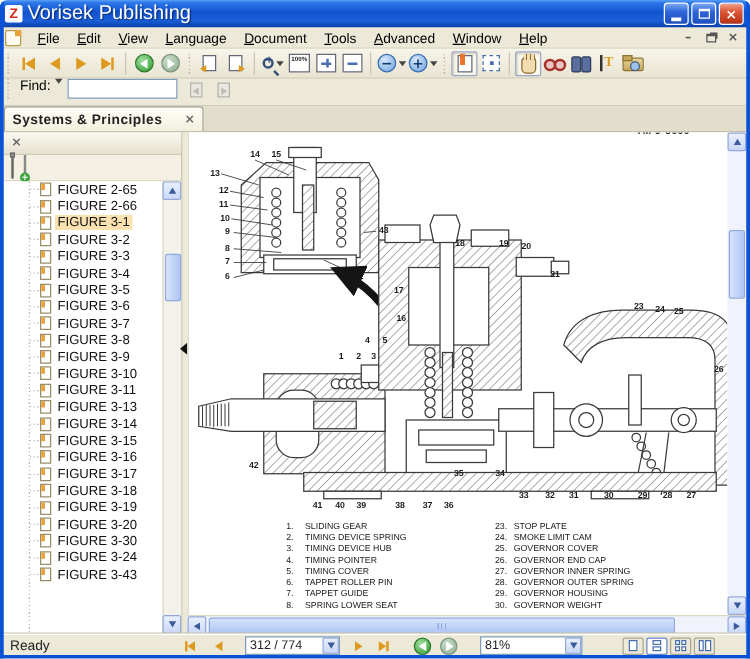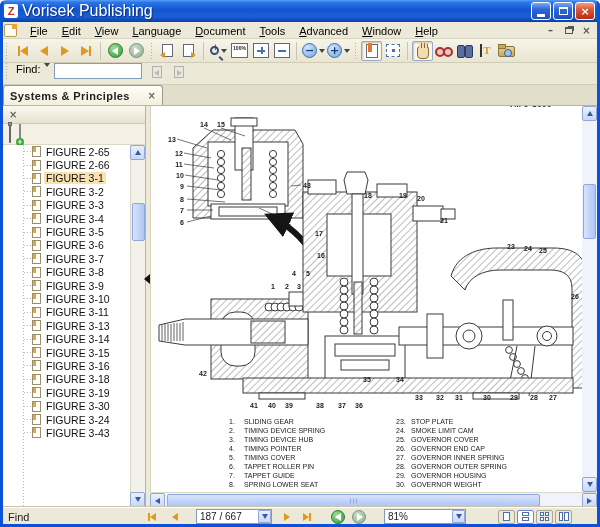--- a/index.html
+++ b/index.html
@@ -391,26 +391,36 @@
               <span class="bm-label">FIGURE 3-15</span>
             </div>
             <div class="bm-item">
               <span class="stub"></span>
               <span class="pgico"></span>
               <span class="bm-label">FIGURE 3-16</span>
             </div>
             <div class="bm-item">
               <span class="stub"></span>
               <span class="pgico"></span>
+              <span class="bm-label">FIGURE 3-17</span>
+            </div>
+            <div class="bm-item">
+              <span class="stub"></span>
+              <span class="pgico"></span>
               <span class="bm-label">FIGURE 3-18</span>
             </div>
             <div class="bm-item">
               <span class="stub"></span>
               <span class="pgico"></span>
               <span class="bm-label">FIGURE 3-19</span>
+            </div>
+            <div class="bm-item">
+              <span class="stub"></span>
+              <span class="pgico"></span>
+              <span class="bm-label">FIGURE 3-20</span>
             </div>
             <div class="bm-item">
               <span class="stub"></span>
               <span class="pgico"></span>
               <span class="bm-label">FIGURE 3-30</span>
             </div>
             <div class="bm-item">
               <span class="stub"></span>
               <span class="pgico"></span>
               <span class="bm-label">FIGURE 3-24</span>
@@ -680,30 +690,30 @@
             <i class="sb-grip"></i>
           </div>
         <div class="sb-btn" style="right:0;top:0;">
             <i class="sb-tri-rt"></i>
           </div>
       </div>
     </div>
   </div>
 
   <div class="statusbar">
-    <span class="sb-item" style="left:8px;">Find</span>
+    <span class="sb-item" style="left:8px;">Ready</span>
     <span class="sb-item" style="left:148px;">
         <i class="mini-bar"></i>
         <i class="mini-tri-l"></i>
       </span>
     <span class="sb-item" style="left:172px;">
         <i class="mini-tri-l"></i>
       </span>
     <span class="sb-item combo" style="left:196px;top:1px;width:76px;">
-      <span class="cval">187 / 667</span>
+      <span class="cval">312 / 774</span>
       <span class="cbtn">
           <i class="sb-tri-dn"></i>
         </span>
     </span>
     <span class="sb-item" style="left:284px;">
         <i class="mini-tri-r"></i>
       </span>
     <span class="sb-item" style="left:303px;">
         <i class="mini-tri-r"></i>
         <i class="mini-bar"></i>

